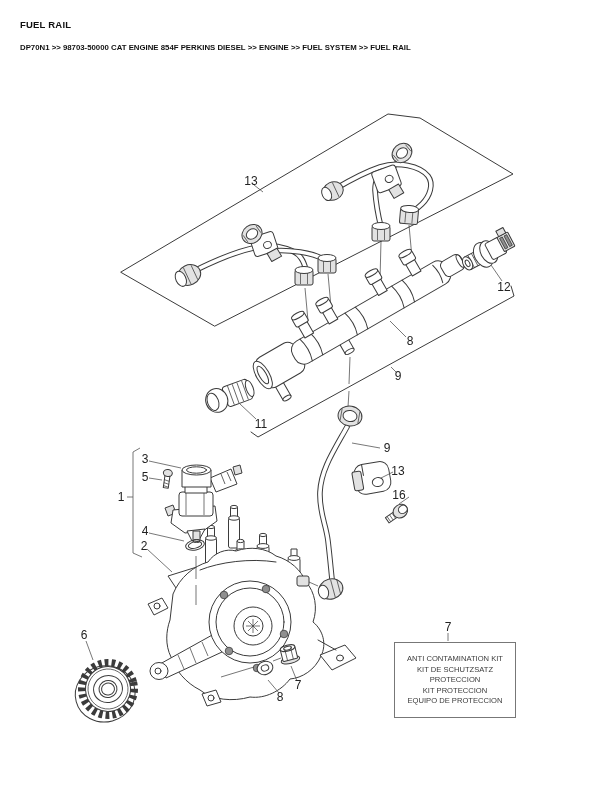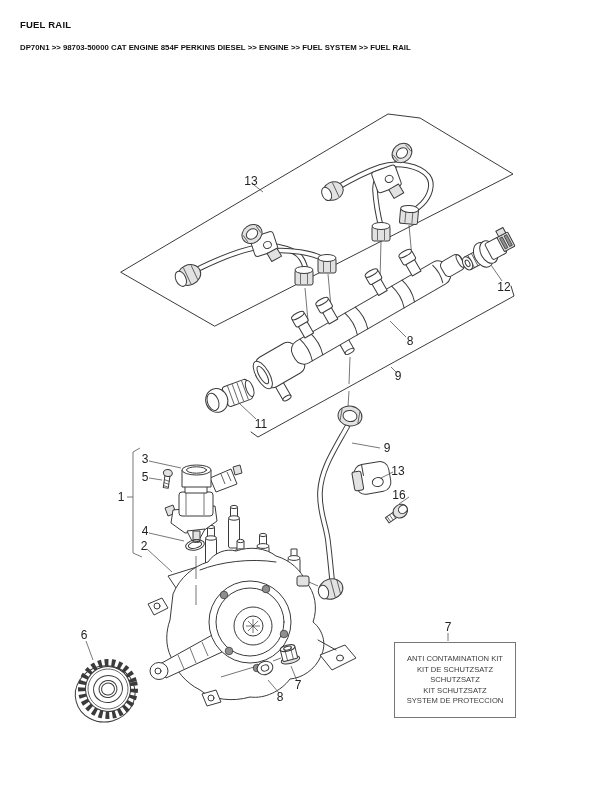--- a/index.html
+++ b/index.html
@@ -346,18 +346,18 @@
   <span class="lbl" style="left:504px;top:287px">12</span>
   <span class="lbl" style="left:251px;top:181px">13</span>
   <span class="lbl" style="left:387px;top:448px">9</span>
   <span class="lbl" style="left:398px;top:471px">13</span>
   <span class="lbl" style="left:399px;top:495px">16</span>
   <span class="lbl" style="left:448px;top:627px">7</span>
 
   <div class="kitbox">
     <div>ANTI CONTAMINATION KIT</div>
     <div>KIT DE SCHUTZSATZ</div>
-    <div>SCHUTZSATZ</div>
-    <div>KIT SCHUTZSATZ</div>
-    <div>SYSTEM DE PROTECCION</div>
+    <div>PROTECCION</div>
+    <div>KIT PROTECCION</div>
+    <div>EQUIPO DE PROTECCION</div>
   </div>
 
 </div>
 
 </body></html>

